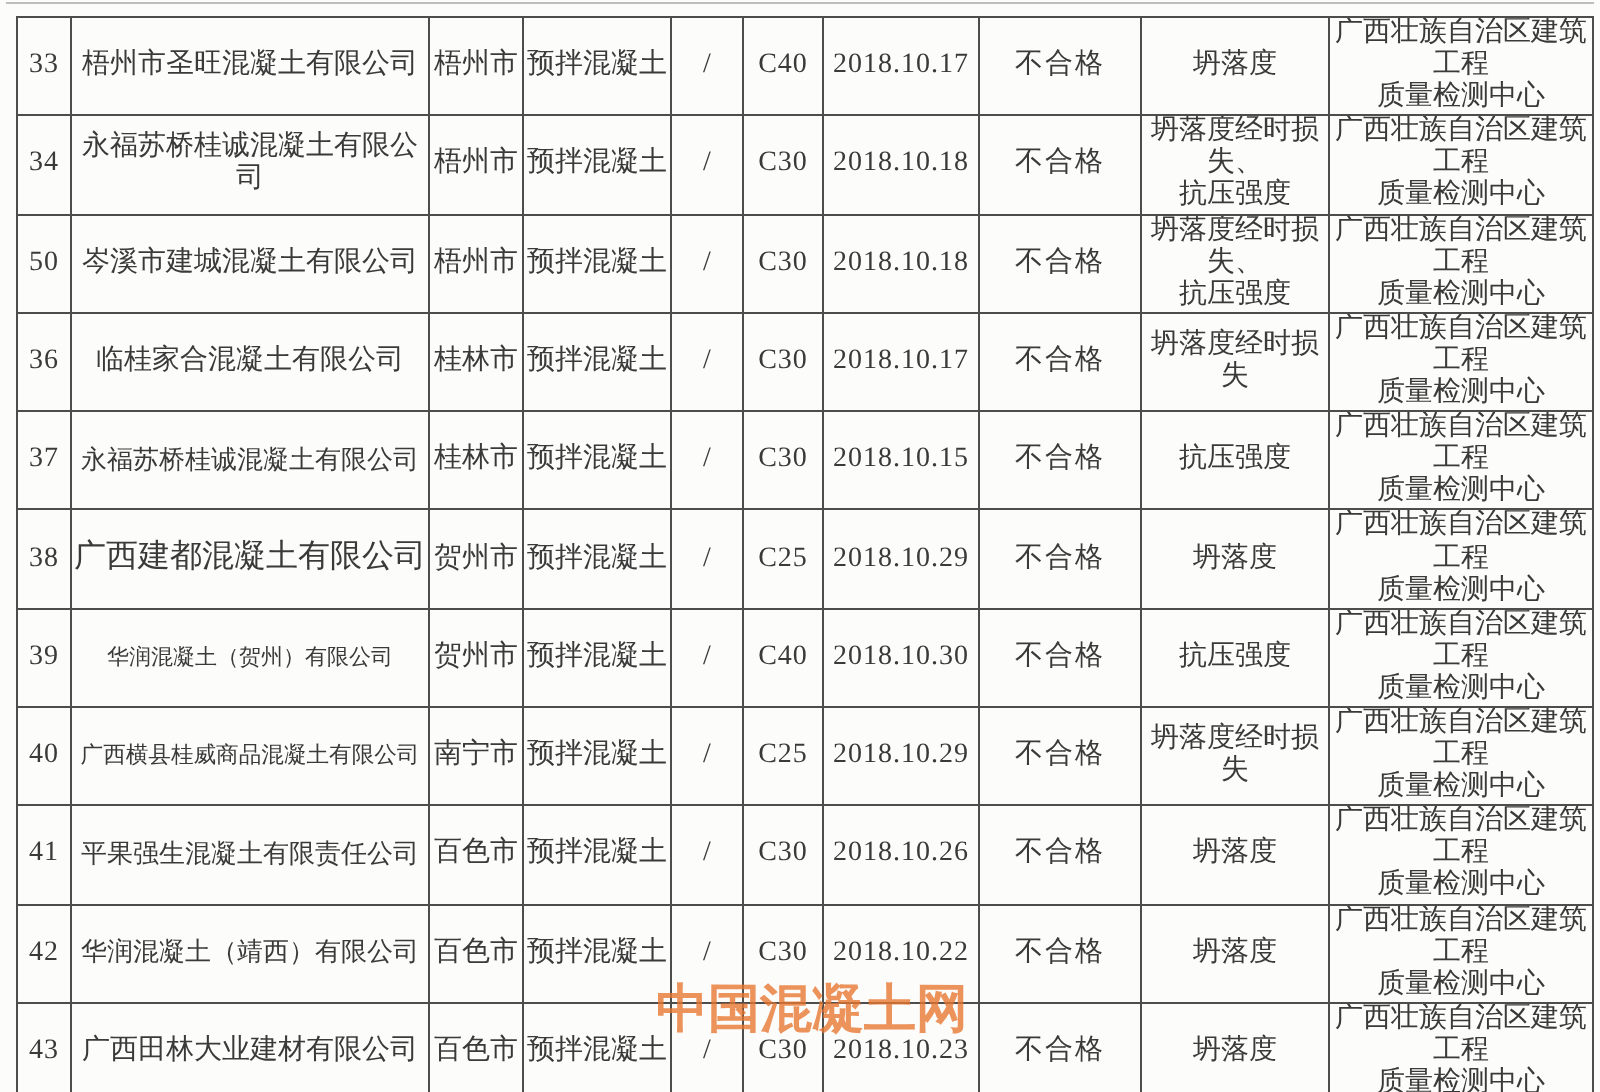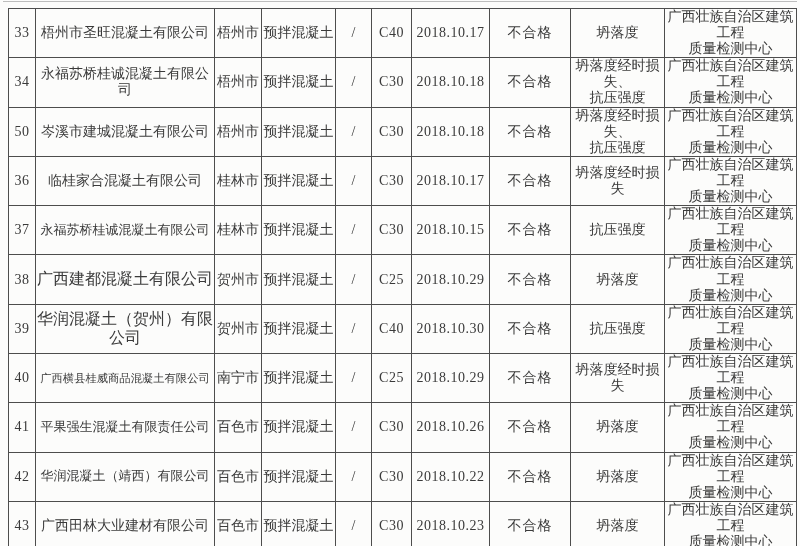--- a/index.html
+++ b/index.html
@@ -158,21 +158,21 @@
     <td class="spec">/</td>
     <td class="grade">C25</td>
     <td class="date">2018.10.29</td>
     <td class="result">不合格</td>
     <td class="issue">坍落度</td>
     <td class="agency">广西壮族自治区建筑工程
 质量检测中心</td>
   </tr>
         <tr>
     <td class="no">39</td>
-    <td class="company" style="font-size: 16px;">华润混凝土（贺州）有限公司</td>
+    <td class="company" style="font-size: 11px;">华润混凝土（贺州）有限公司</td>
     <td class="city">贺州市</td>
     <td class="product">预拌混凝土</td>
     <td class="spec">/</td>
     <td class="grade">C40</td>
     <td class="date">2018.10.30</td>
     <td class="result">不合格</td>
     <td class="issue">抗压强度</td>
     <td class="agency">广西壮族自治区建筑工程
 质量检测中心</td>
   </tr>
@@ -224,13 +224,14 @@
     <td class="grade">C30</td>
     <td class="date">2018.10.23</td>
     <td class="result">不合格</td>
     <td class="issue">坍落度</td>
     <td class="agency">广西壮族自治区建筑工程
 质量检测中心</td>
   </tr>
       </tbody>
   </table>
 
+  <div class="watermark" style="color: rgb(232, 118, 47);">中国混凝土网</div>
 </div>
 
 </body></html>

